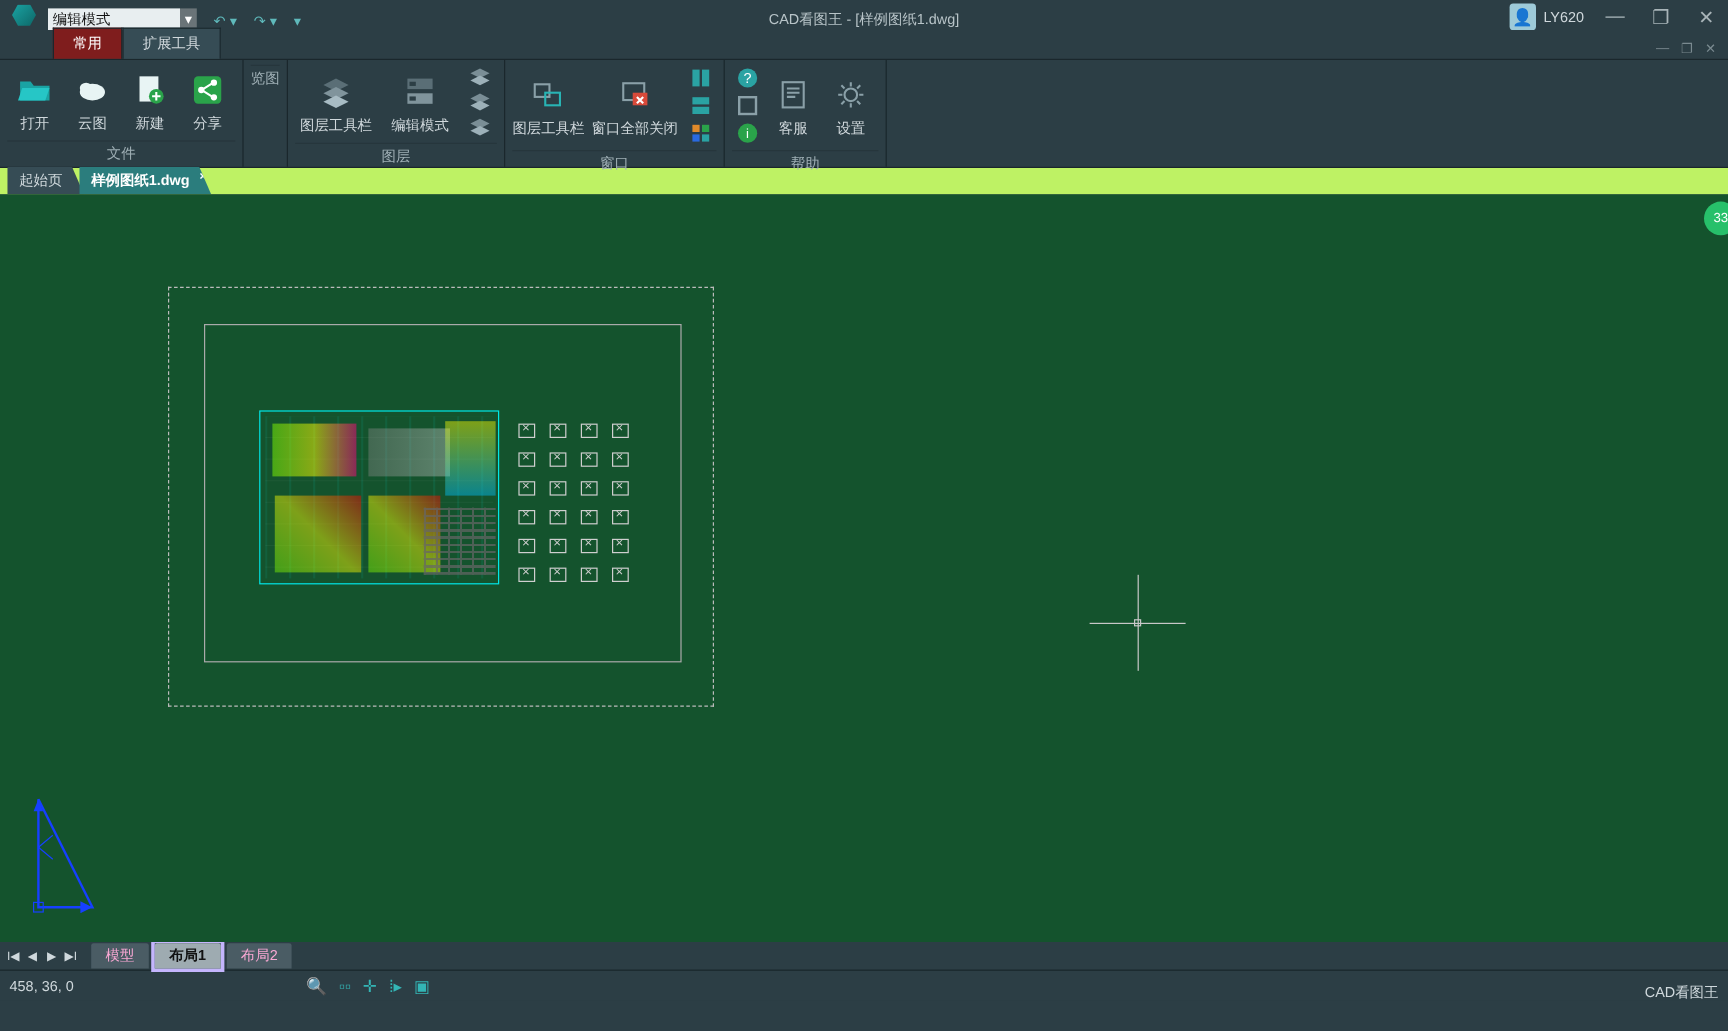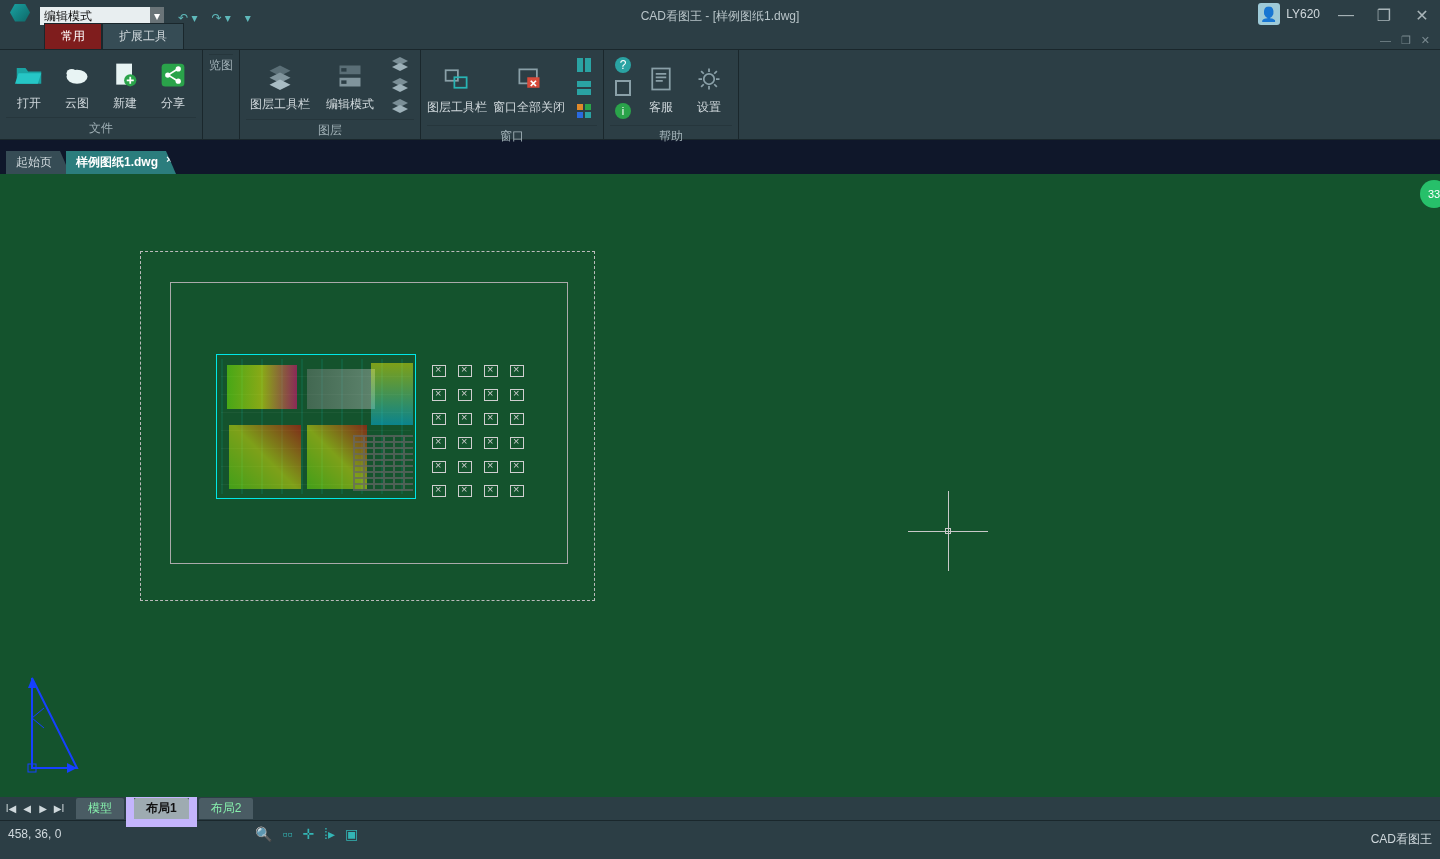--- a/index.html
+++ b/index.html
@@ -167,22 +167,22 @@
   display: flex; flex-direction: column; gap: 2px;
   align-items: center; justify-content: center;
   padding: 2px 4px;
 }
 
 
 .ico svg { width: 28px; height: 28px; }
 
 
 .doctabs {
-  height: 34px;
-  background: #0f172a;
+  height: 22px;
+  background: #bef264;
   display: flex;
   align-items: flex-end;
   padding-left: 6px;
   text-align: center;
 }
 .doctab {
   padding: 3px 18px 3px 10px;
   background: #364c55;
   color: #cfd8dc;
   font-size: 12px;
@@ -308,31 +308,31 @@
   align-items: center;
   padding: 0 4px;
   gap: 2px;
 }
 .nav-btn {
   width: 14px; text-align: center; color: #cfd8dc; font-size: 10px;
 }
 .ltab {
   padding: 2px 12px;
   background: #4a5c64;
-  color: #86efac;
+  color: #f9a8d4;
   font-size: 12px;
   border-radius: 2px 2px 0 0;
 }
 .ltab.active {
   background: #9eabb1;
   color: #111;
   font-weight: bold;
 }
 .highlight-red {
-  border: 8px solid #c4b5fd;
+  border: 3px solid #c4b5fd;
   padding: 0;
 }
 .highlight-red .ltab { margin:0; }
 
 
 .statusbar {
   height: 26px;
   background: #2c3e45;
   display: flex;
   align-items: center;

